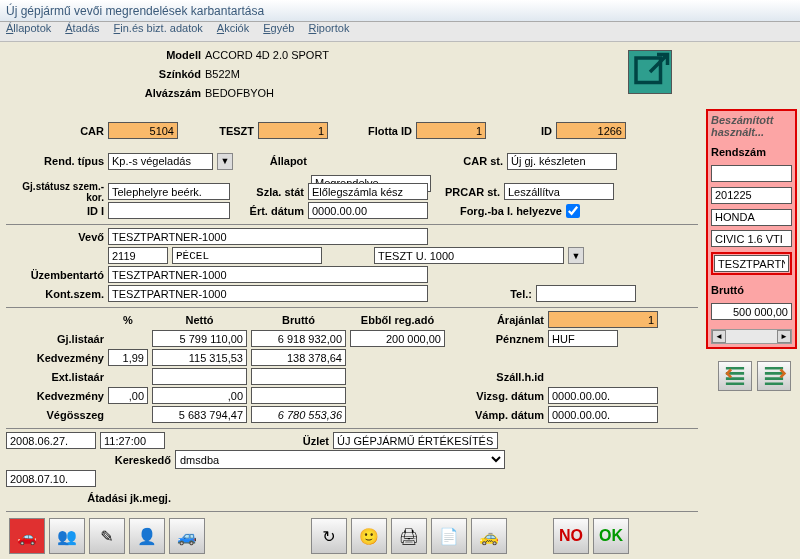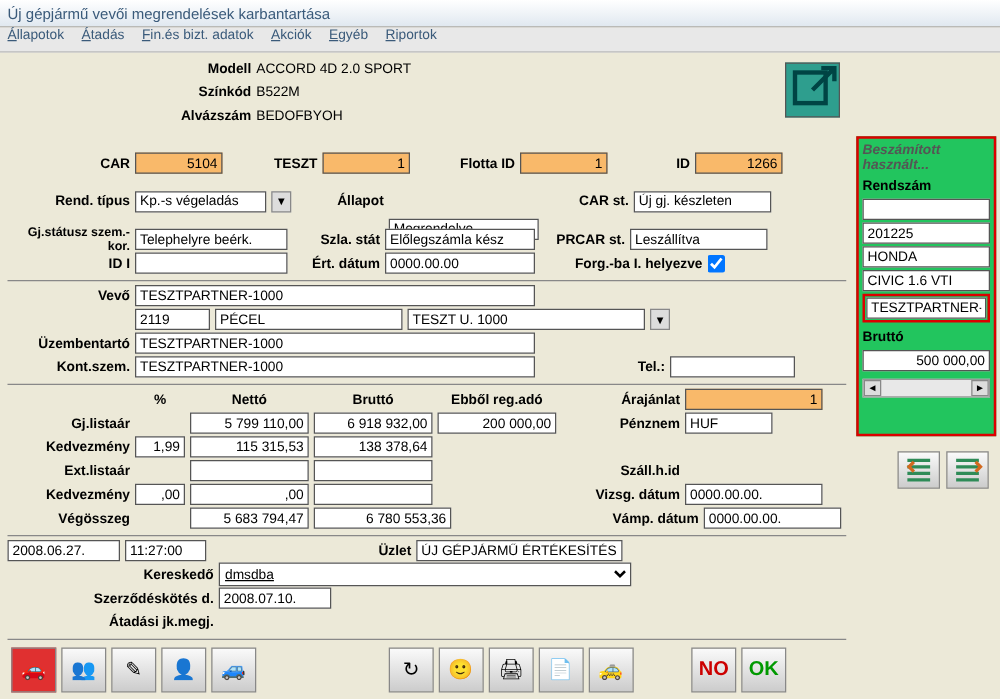--- a/index.html
+++ b/index.html
@@ -4,40 +4,40 @@
 <style>
   * { box-sizing: border-box; margin: 0; padding: 0; font-family: "Segoe UI", Tahoma, sans-serif; font-size: 11px; }
   body { background: #ece9d8; width: 800px; height: 559px; overflow: hidden; }
   .titlebar { background: linear-gradient(to bottom, #fff, #e0e8f0); height: 22px; display: flex; align-items: center; padding: 0 6px; border-bottom: 1px solid #aaa; }
   .titlebar span { font-size: 12px; color: #3a5a7a; }
   .menubar { background: #e8e8e8; height: 20px; display: flex; align-items: flex-start; gap: 14px; padding: 0 6px; border-bottom: 1px solid #bbb; }
   .menubar span { color: #3a5a7a; cursor: default; text-decoration: underline; text-decoration-color: transparent; }
   .menubar span:first-letter { text-decoration: underline; }
   .main { display: flex; height: calc(100% - 42px); }
   .left { flex: 1; padding: 4px 6px 2px 6px; display: flex; flex-direction: column; }
-  .right { width: 112px; border: 2px solid #d00; margin: 67px 3px 210px 2px; padding: 3px; background: #22c55e; display: flex; flex-direction: column; gap: 2px; position: relative; }
+  .right { width: 91px; border: 2px solid #d00; margin: 67px 3px 210px 2px; padding: 3px; background: #fca5a5; display: flex; flex-direction: column; gap: 2px; position: relative; justify-content: space-between; }
   .row { display: flex; align-items: center; gap: 4px; margin-bottom: 2px; min-height: 17px; }
   .lbl { text-align: right; font-weight: bold; font-size: 11px; }
   input[type="text"], .fld { height: 17px; border: 1px solid #555; background: #fff; padding: 0 3px; font-size: 11px; }
   .orange { background: #f9b96a !important; text-align: right; }
   .num { text-align: right; }
   .hr { border-top: 1px solid #888; margin: 3px 0; }
   .chk { width: 14px; height: 14px; }
   .iconbtn { width: 36px; height: 36px; border: 1px solid #888; background: linear-gradient(#fafafa,#ccc); display: inline-flex; align-items: center; justify-content: center; margin: 1px; font-size: 16px; }
   .iconbtn svg { width: 26px; height: 26px; }
   .toolbar { display: flex; gap: 2px; padding: 2px; margin-top: auto; }
   .biggreen { position: absolute; right: 128px; top: 50px; width: 44px; height: 44px; background: #2e9e8e; border: 1px solid #555; display:flex; align-items:center; justify-content:center; }
   .miniarrow { width: 16px; height: 17px; background: #ddd; border:1px solid #888; display:inline-flex; align-items:center; justify-content:center; font-size:9px; }
   .section-head { font-weight: bold; margin-bottom:2px;}
   .tbl-h { font-weight: bold; text-align: center; }
   .scrollbar { height: 15px; background: #e8e8e8; border:1px solid #999; display:flex; align-items:center; margin-top:4px;}
   .scrollbar .arr { width:14px; height:13px; background:#ddd; border:1px solid #888; text-align:center; font-size:8px; line-height:11px;}
   .rightbtns { position:absolute; right:8px; top:360px; display:flex; gap:3px;}
   .rightbtns .iconbtn { width:34px; height:30px; }
-  select.dd { height:19px; border:1px solid #555; background:#fff; font-size:11px;text-decoration:underline;}
+  select.dd { height:19px; border:1px solid #555; background:#fff; font-size:11px;}
   .rightpanel-title { font-weight: bold; font-style: italic; color: #555; margin-bottom:3px; }
   .right input { width: 100%; }
   .right .boxed { border: 2px solid #d00; padding: 1px; }
 </style>
 </head>
 <body>
 
 <div class="titlebar">
     <span>Új gépjármű vevői megrendelések karbantartása</span>
   </div>
@@ -111,22 +111,22 @@
   </div>
   <div class="hr"></div>
 
   <div class="row">
     <span class="lbl" style="width:98px">Vevő</span>
     <input type="text" style="width: 320px;" value="TESZTPARTNER-1000">
   </div>
   <div class="row">
     <span style="width:98px"></span>
     <input type="text" style="width: 60px;" value="2119">
-    <input type="text" style="width: 150px;" value="PÉCEL">
-    <input type="text" style="width: 190px;" value="TESZT U. 1000">
+    <input type="text" style="width: 150px; font-family: Liberation Mono, monospace;" value="PÉCEL">
+    <input type="text" style="width: 190px; margin-left: 48px;" value="TESZT U. 1000">
     <span class="miniarrow">▼</span>
   </div>
   <div class="row">
     <span class="lbl" style="width:98px">Üzembentartó</span>
     <input type="text" style="width: 320px;" value="TESZTPARTNER-1000">
   </div>
   <div class="row">
     <span class="lbl" style="width:98px">Kont.szem.</span>
     <input type="text" style="width: 320px;" value="TESZTPARTNER-1000">
     <span class="lbl" style="width:100px">Tel.:</span>
@@ -172,39 +172,38 @@
     <input type="text" class="num" style="width: 95px;" value=",00">
     <input type="text" class="num" style="width: 95px;">
     <span style="width:95px"></span>
     <span class="lbl" style="width:95px">Vizsg. dátum</span>
     <input type="text" style="width: 110px;" value="0000.00.00.">
   </div>
   <div class="row">
     <span class="lbl" style="width:98px">Végösszeg</span>
     <span style="width:40px"></span>
     <input type="text" class="num" style="width: 95px;" value="5 683 794,47">
-    <input type="text" class="num" style="width: 110px;" value="6 780 553,36">
+    <input type="text" class="num" style="width: 95px; font-style: italic;" value="6 780 553,36">
     <span style="width:95px"></span>
     <span class="lbl" style="width:95px">Vámp. dátum</span>
     <input type="text" style="width: 110px;" value="0000.00.00.">
   </div>
   <div class="hr"></div>
 
   <div class="row">
     <input type="text" style="width: 90px;" value="2008.06.27.">
     <input type="text" style="width: 65px;" value="11:27:00">
     <span class="lbl" style="width:160px">Üzlet</span>
     <input type="text" style="width: 165px;" value="ÚJ GÉPJÁRMŰ ÉRTÉKESÍTÉS">
   </div>
   <div class="row">
     <span class="lbl" style="width:165px">Kereskedő</span>
     <select class="dd" style="width:330px"><option>dmsdba</option></select>
   </div>
   <div class="row">
-    <span class="lbl" style="width:165px">Szerződéskötés d.</span>
     <input type="text" style="width: 90px;" value="2008.07.10.">
   </div>
   <div class="row">
     <span class="lbl" style="width:165px">Átadási jk.megj.</span>
   </div>
   <div class="hr"></div>
 
   <div class="toolbar">
     <button class="iconbtn" style="background:#e03030;color:#fff">🚗</button>
     <button class="iconbtn">👥</button>

